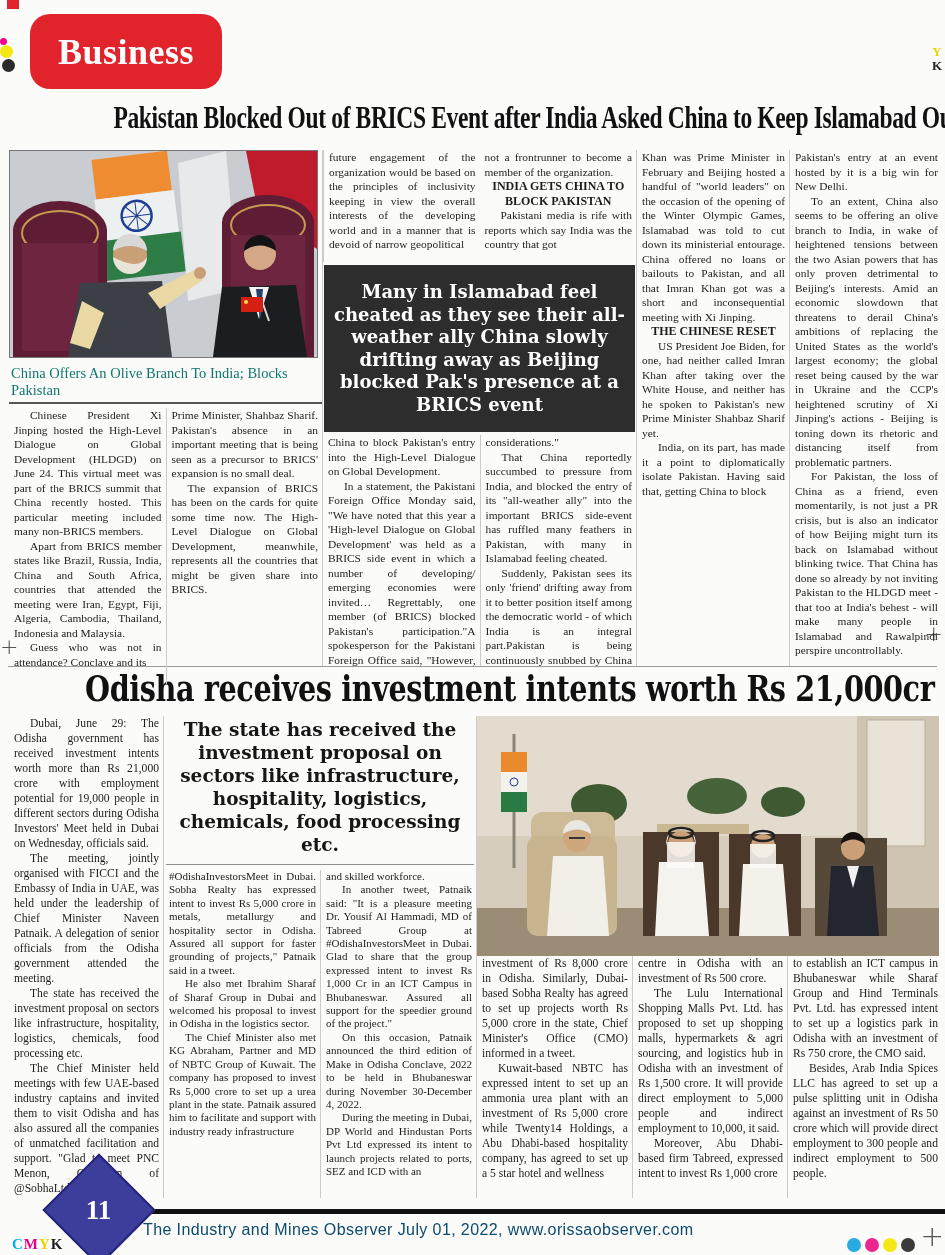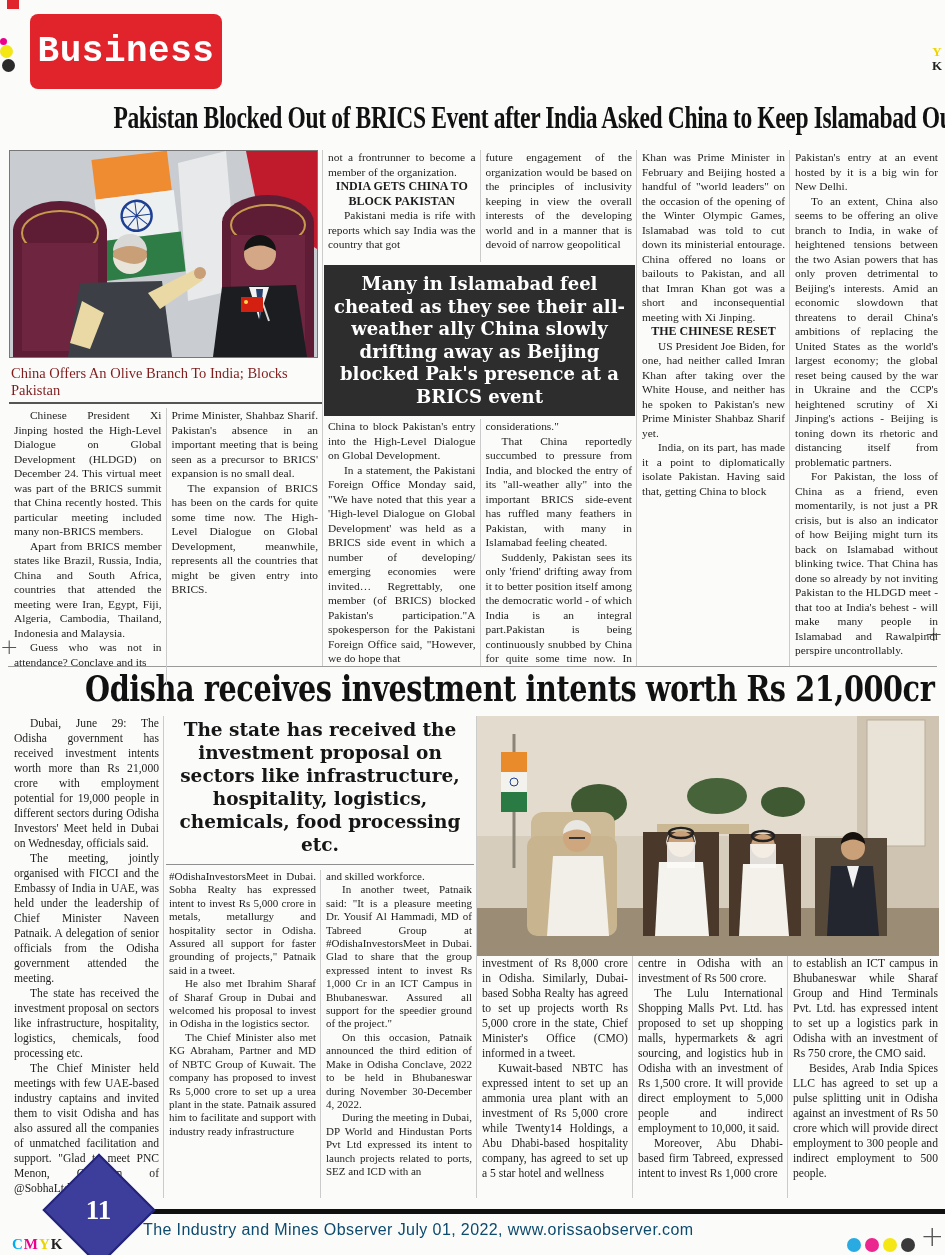--- a/index.html
+++ b/index.html
@@ -13,21 +13,21 @@
   #lm-y{left:0;top:45px;width:13px;height:13px;background:#f5e615;}
   #lm-k{left:2px;top:59px;width:13px;height:13px;background:#2a2a2a;}
   #yk{position:absolute;right:3px;top:45px;text-align:center;font-weight:bold;
       font-size:13px;line-height:14px;}
   #yk .y{color:#f0d400;} #yk .k{color:#222;}
   .regcross{position:absolute;color:#555;font-family:"DejaVu Sans",sans-serif;
             font-weight:200;font-size:22px;line-height:18px;}
 
   
   #biz{position:absolute;left:30px;top:14px;width:192px;height:75px;background:#e1232b;
-       border-radius:8px;display:flex;align-items:center;justify-content:center;font-family:Liberation Mono, monospace;}
+       border-radius:20px;display:flex;align-items:center;justify-content:center;}
   #biz span{color:#fff;font-weight:bold;font-size:36px;letter-spacing:.5px;}
 
   
   .headline{position:absolute;left:0;width:945px;margin:0;text-align:center;
             white-space:nowrap;font-weight:bold;color:#111;}
   #headline1{top:100px;font-size:31px;letter-spacing:-.5px;
              transform:scaleX(.76);transform-origin:50% 50%;}
   #headline2{top:668px;font-family:"DejaVu Serif",serif;font-size:35px;letter-spacing:-.5px;
              transform:scaleX(.82);transform-origin:50% 50%;}
 
@@ -39,28 +39,28 @@
   .col{font-size:11.4px;line-height:14.5px;text-align:justify;overflow:hidden;
        padding:0 4px 0 5px;box-sizing:border-box;}
   .col p{margin:0;text-indent:16px;}
   .col p.cont{text-indent:0;}
   .subhead{font-weight:bold;text-align:center;text-indent:0 !important;font-size:12px;}
   .vline{border-left:1px solid #cbcbcb;}
 
   
   #blockA{width:313px;flex:none;}
   .photo-frame{border:1px solid #777;}
-  .caption{font-size:14.5px;color:#7f1d1d;padding:3px 2px 2px;line-height:17px;}
+  .caption{font-size:14.5px;color:#0f766e;padding:3px 2px 2px;line-height:17px;}
   .caprule{border-top:2px solid #555;margin:1px 0 4px;}
   #a1cols12{display:flex;height:276px;}
   #a1cols12 .col{width:50%;}
   #blockB{width:313px;flex:none;display:flex;flex-direction:column;}
   #btop{display:flex;height:112px;flex:none;}
   #btop .col{width:50%;}
-  #quote1{background:#2d2d2d;color:#fff;margin:3px 1px;padding:8px 4px;text-align:center;
+  #quote1{background:#2d2d2d;color:#fff;margin:3px 1px;padding:16px 4px;text-align:center;
           font-family:"DejaVu Serif",serif;font-weight:bold;font-size:18px;
           line-height:22.5px;flex:none;}
   #bbottom{display:flex;flex:1;overflow:hidden;}
   #bbottom .col{width:50%;}
   .ncol{width:153px;flex:none;}
 
   
   #a2c1{width:154px;flex:none;line-height:15px;font-size:11.6px;}
   #midblock{width:312px;flex:none;display:flex;flex-direction:column;}
   #quote2{font-family:"DejaVu Serif",serif;font-weight:bold;font-size:18.5px;
@@ -154,40 +154,40 @@
         <path d="M234 100a16 16 0 0 1 32 0 q-16 -11 -32 0z" fill="#141414"></path>
         <line x1="252" y1="150" x2="259" y2="170" stroke="#d8d8d8" stroke-width="2"></line>
         <rect x="231" y="146" width="22" height="15" fill="#d32011"></rect>
         <circle cx="236" cy="151" r="2" fill="#ffd84d"></circle>
       </g>
     </svg>
     <div class="caption">China Offers An Olive Branch To India; Blocks Pakistan</div>
     <div class="caprule"></div>
     <div id="a1cols12">
       <div class="col">
-        <p>Chinese President Xi Jinping hosted the High-Level Dialogue on Global Development (HLDGD) on December 24. This virtual meet was part of the BRICS summit that China recently hosted. This particular meeting included many non-BRICS members.</p>
+        <p>Chinese President Xi Jinping hosted the High-Level Dialogue on Global Development (HLDGD) on June 24. This virtual meet was part of the BRICS summit that China recently hosted. This particular meeting included many non-BRICS members.</p>
         <p>Apart from BRICS member states like Brazil, Russia, India, China and South Africa, countries that attended the meeting were Iran, Egypt, Fiji, Algeria, Cambodia, Thailand, Indonesia and Malaysia.</p>
         <p>Guess who was not in attendance? Conclave and its</p>
       </div>
       <div class="col vline">
         <p class="cont">Prime Minister, Shahbaz Sharif. Pakistan's absence in an important meeting that is being seen as a precursor to BRICS' expansion is no small deal.</p>
-        <p>The expansion of BRICS has been on the cards for quite some time now. The High-Level Dialogue on Global Development, meanwhile, represents all the countries that might be given entry into BRICS.</p>
+        <p>The expansion of BRICS has been on the cards for quite some time now. The High-Level Dialogue on Global Development, meanwhile, represents all the countries that might be given share into BRICS.</p>
       </div>
     </div>
   </div>
 
   <div id="blockB" class="vline">
     <div id="btop">
+      <div class="col vline">
+        <p class="cont">future engagement of the organization would be based on the principles of inclusivity keeping in view the overall interests of the developing world and in a manner that is devoid of narrow geopolitical</p>
+      </div>
       <div class="col">
         <p class="cont">not a frontrunner to become a member of the organization.</p>
         <p class="subhead">INDIA GETS CHINA TO BLOCK PAKISTAN</p>
         <p>Pakistani media is rife with reports which say India was the country that got</p>
-      </div>
-      <div class="col vline">
-        <p class="cont">future engagement of the organization would be based on the principles of inclusivity keeping in view the overall interests of the developing world and in a manner that is devoid of narrow geopolitical</p>
       </div>
     </div>
     <div id="quote1">Many in Islamabad feel cheated as they see their all-weather ally China slowly drifting away as Beijing blocked Pak's presence at a BRICS event</div>
     <div id="bbottom">
       <div class="col">
         <p class="cont">China to block Pakistan's entry into the High-Level Dialogue on Global Development.</p>
         <p>In a statement, the Pakistani Foreign Office Monday said, "We have noted that this year a 'High-level Dialogue on Global Development' was held as a BRICS side event in which a number of developing/ emerging economies were invited… Regrettably, one member (of BRICS) blocked Pakistan's participation."A spokesperson for the Pakistani Foreign Office said, "However, we do hope that</p>
       </div>
       <div class="col vline">
         <p class="cont">considerations."</p>

